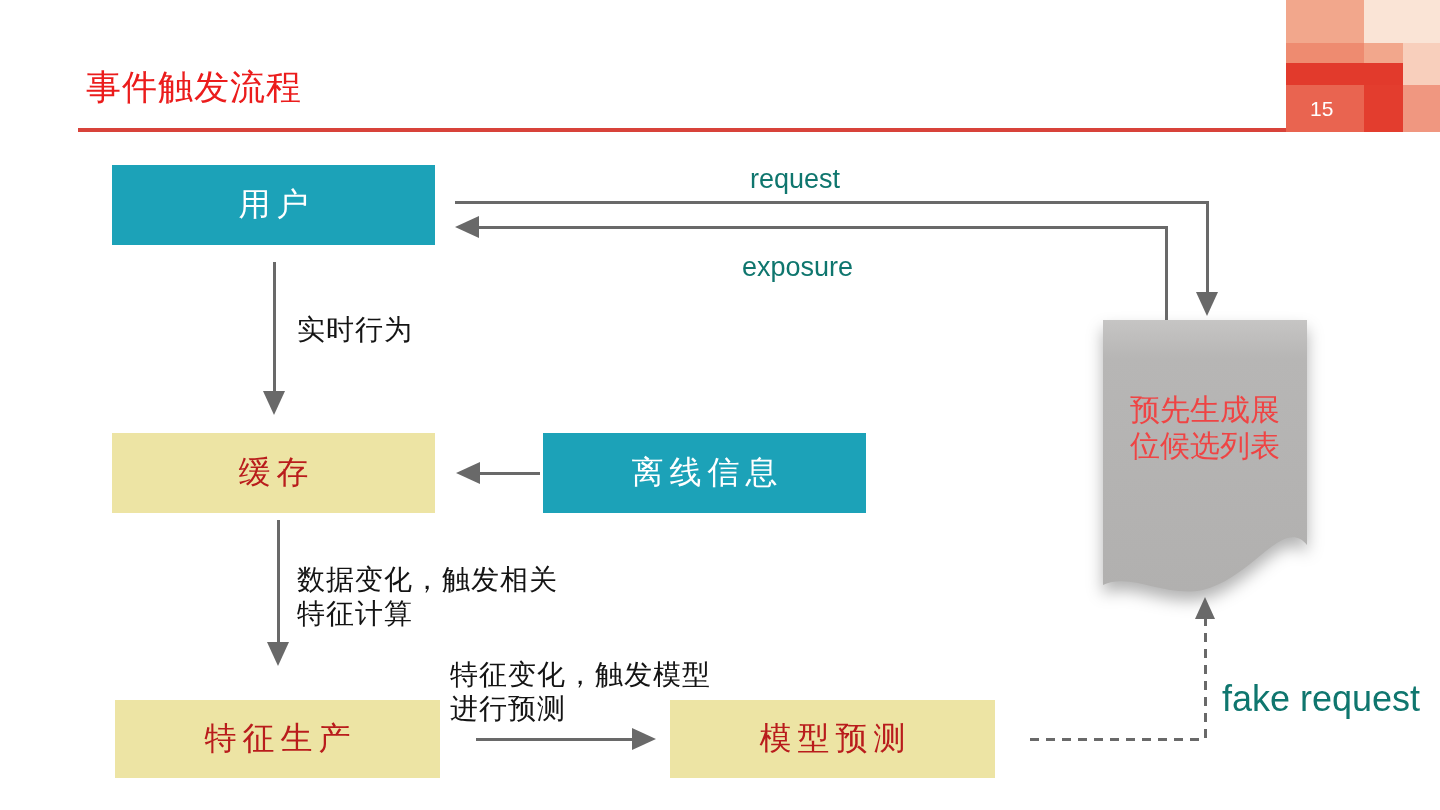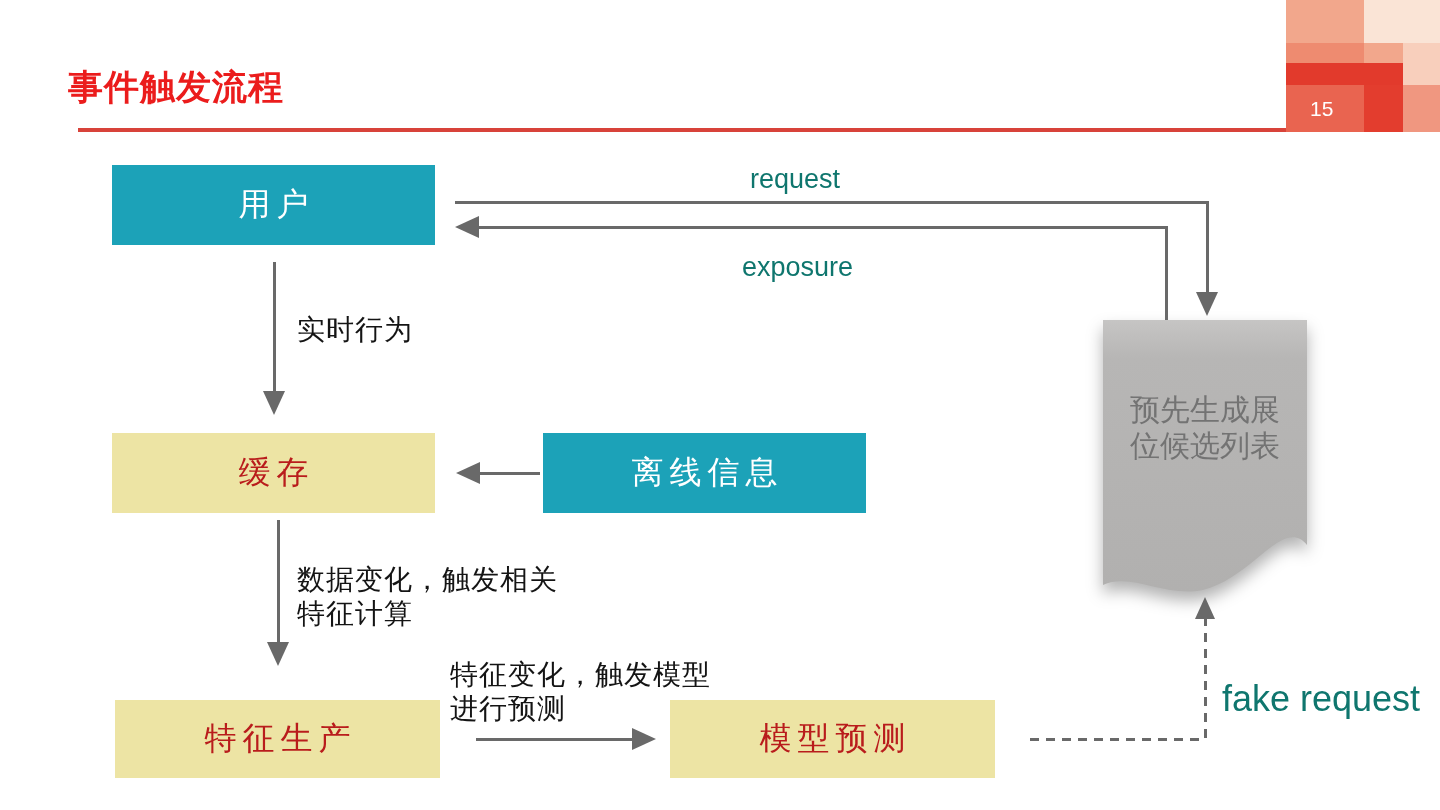--- a/index.html
+++ b/index.html
@@ -3,21 +3,21 @@
 <meta charset="utf-8">
 <style>
   html,body{margin:0;padding:0;background:#ffffff;}
   #canvas{
     position:relative;width:1440px;height:810px;overflow:hidden;background:#ffffff;
     font-family:"Liberation Sans","DejaVu Sans",sans-serif;
   }
   .abs{position:absolute;}
   
   .slide-title{
-    left:68px;top:64px;font-size:35px;font-weight:bold;color:#EB1C1C;letter-spacing:1px;text-align:center;
+    left:86px;top:64px;font-size:35px;font-weight:normal;color:#EB1C1C;letter-spacing:1px;text-align:center;
   }
   .title-underline{left:78px;top:128px;width:1208px;height:4px;background:#D8433A;}
   .mosaic{left:0;top:0;width:1440px;height:810px;pointer-events:none;}
   .tile{position:absolute;}
   .page-number{
     left:1286px;top:85px;width:78px;height:47px;display:flex;align-items:center;
     padding-left:24px;box-sizing:border-box;color:#ffffff;font-size:21px;z-index:5;
   }
   
   .node{
@@ -46,21 +46,21 @@
   .edge-label-zh{font-size:28px;color:#141414;line-height:34px;white-space:pre-line;letter-spacing:1px;}
   .label-request{left:700px;top:164px;width:190px;text-align:center;}
   .label-exposure{left:700px;top:252px;width:195px;text-align:center;}
   .label-realtime{left:297px;top:313px;}
   .label-datachange{left:297px;top:563px;}
   .label-featurechange{left:450px;top:658px;}
   .label-fakerequest{left:1222px;top:678px;font-size:36px;}
   
   .doc-svg{left:1103px;top:320px;filter:drop-shadow(0 9px 8px rgba(0,0,0,0.30));}
   .doc-label{
-    left:1118px;top:392px;width:174px;text-align:center;color:#737373;
+    left:1118px;top:392px;width:174px;text-align:center;color:#ef4444;
     font-size:30px;line-height:36px;white-space:pre-line;z-index:4;
   }
 </style>
 </head>
 <body>
 
 <div id="canvas">
 
   <div class="abs slide-title">事件触发流程</div>
   <div class="abs title-underline"></div>

